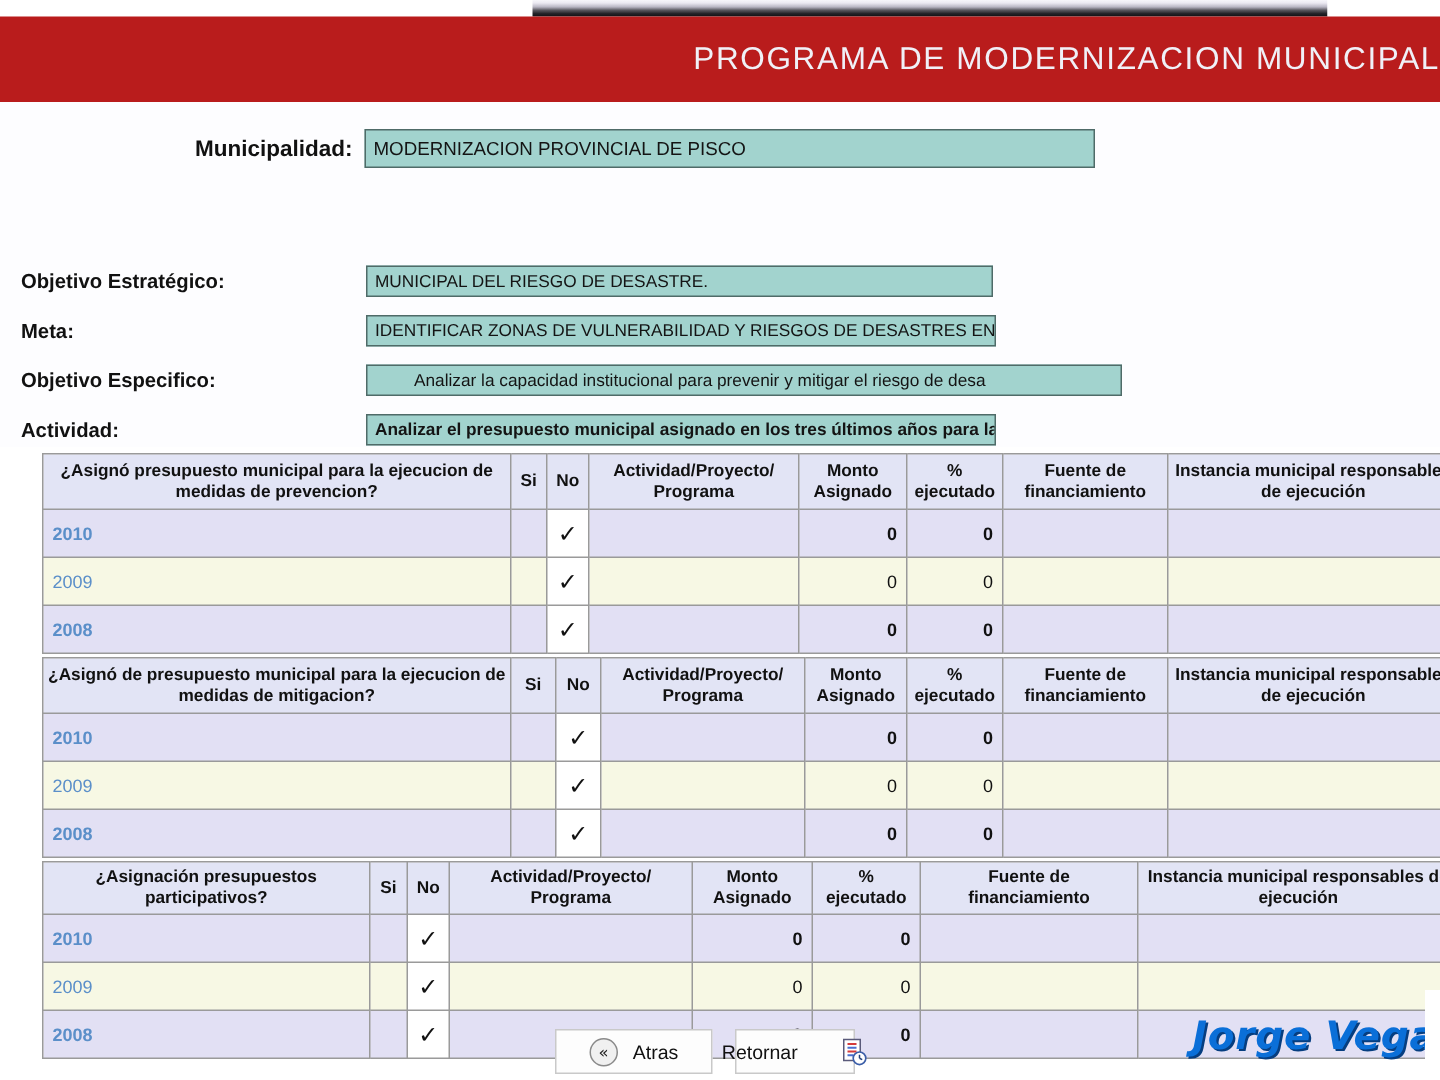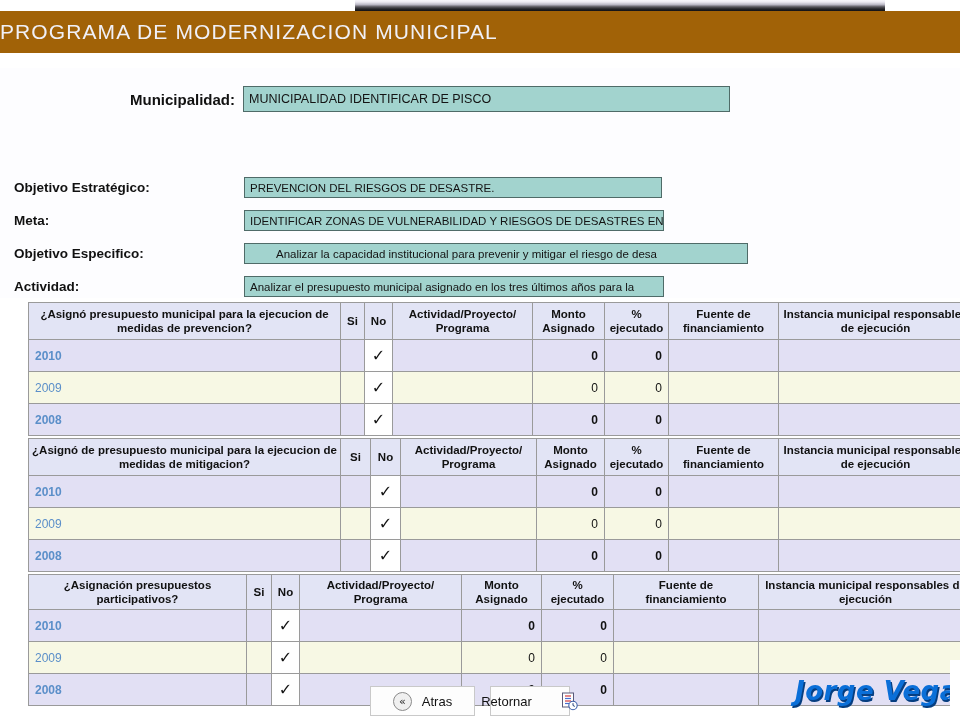--- a/index.html
+++ b/index.html
@@ -26,23 +26,23 @@
   }
   .top-sliver-right {
     position: absolute; top: 0; left: 885px;
     width: 75px; height: 11px;
     background: #ffffff;
   }
 
   
   .banner {
     position: absolute; top: 11px; left: 0;
-    width: 960px; height: 42px;
-    background: #a16207;
-    display: flex; align-items: center; justify-content: flex-start;
+    width: 960px; height: 57px;
+    background: #b91c1c;
+    display: flex; align-items: center; justify-content: flex-end;
   }
   .banner-title {
     color: #f0f0f7;
     font-size: 21px;
     letter-spacing: 1.1px;
     font-weight: 400;
     font-family: "Liberation Sans", sans-serif;
   }
 
   
@@ -91,21 +91,21 @@
     position: absolute; left: 14px;
     font-size: 13.5px; font-weight: bold; color: #111111;
   }
   .lrow .field {
     position: absolute; left: 244px;
     height: 21px; font-size: 11.5px;
   }
   .w-obj-est { width: 418px; }
   .w-meta    { width: 420px; }
   .w-obj-esp { width: 504px; padding-left: 31px; }
-  .w-act     { width: 420px; }
+  .w-act     { width: 420px; font-weight: bold; }
 
   
   .tables {
     position: absolute; top: 302px; left: 4px;
     width: 944px;
     margin-left: 24px;
   }
   table.grid {
     border-collapse: collapse;
     table-layout: fixed;
@@ -211,29 +211,29 @@
   <div class="top-sliver-right"></div>
 
   <div class="banner">
     <span class="banner-title">PROGRAMA DE MODERNIZACION MUNICIPAL</span>
   </div>
 
   <div class="form-area">
 
     <div class="muni-row">
       <span class="muni-label">Municipalidad:</span>
-      <div class="field muni-field">MUNICIPALIDAD IDENTIFICAR DE PISCO</div>
+      <div class="field muni-field">MODERNIZACION PROVINCIAL DE PISCO</div>
     </div>
 
 
     <div class="labeled-rows">
 
       <div class="lrow">
         <span class="lab">Objetivo Estratégico:</span>
-        <div class="field w-obj-est">PREVENCION DEL RIESGOS DE DESASTRE.</div>
+        <div class="field w-obj-est">MUNICIPAL DEL RIESGO DE DESASTRE.</div>
       </div>
 
       <div class="lrow">
         <span class="lab">Meta:</span>
         <div class="field w-meta">IDENTIFICAR ZONAS DE VULNERABILIDAD Y RIESGOS DE DESASTRES EN</div>
       </div>
 
       <div class="lrow">
         <span class="lab">Objetivo Especifico:</span>
         <div class="field w-obj-esp">Analizar la capacidad institucional para prevenir y mitigar el riesgo de desa</div>

